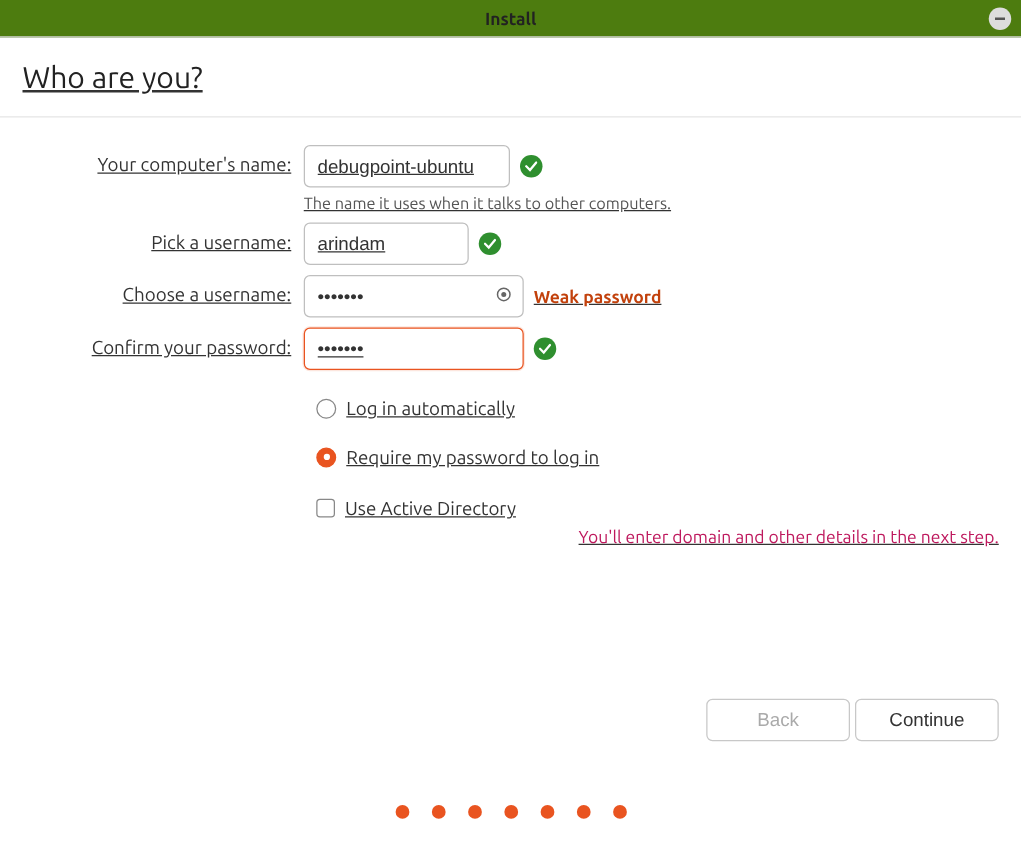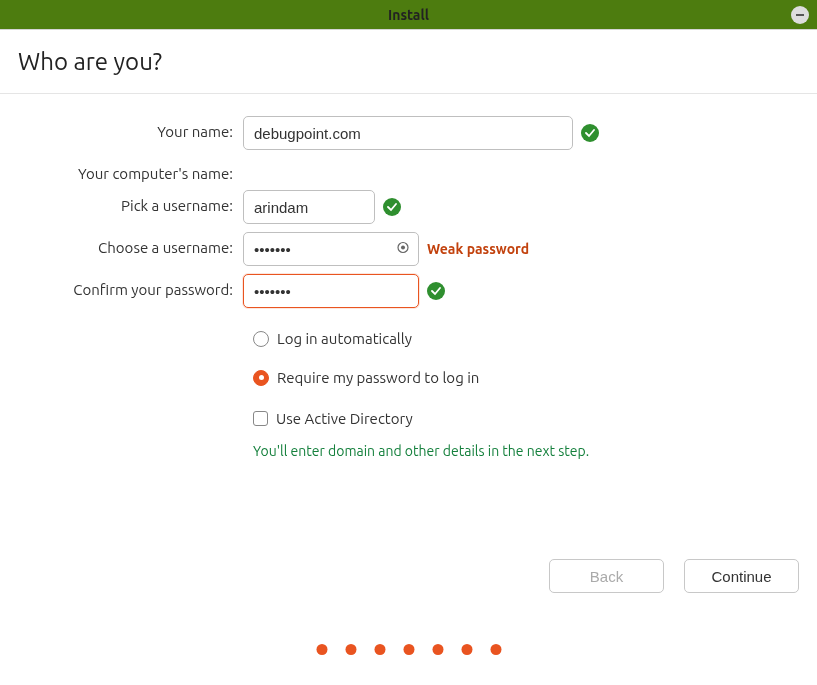--- a/index.html
+++ b/index.html
@@ -40,20 +40,21 @@
       cursor: pointer;
     }
     .minimize-btn::before {
       content: "";
       width: 8px;
       height: 1.5px;
       background: #555;
     }
     .content {
       padding: 18px 18px 0 18px;
+      text-decoration: underline;
     }
     h1 {
       font-size: 24px;
       font-weight: 400;
       color: #222;
       margin-bottom: 18px;
     }
     hr.sep {
       border: none;
       border-top: 1px solid #e5e5e5;
@@ -128,22 +129,23 @@
       flex-shrink: 0;
     }
     .check-badge svg { width: 10px; height: 10px; }
     .helper {
       font-size: 13px;
       color: #555;
       margin-top: 6px;
     }
     .helper-muted {
       font-size: 14px;
-      color: #15803d;
-      margin-top: 16px;
+      color: #be185d;
+      margin-top: 6px;
+      text-align: right;
     }
     .weak {
       color: #c2410c;
       font-weight: 600;
       font-size: 14px;
     }
     .radio-row, .check-row {
       display: flex;
       align-items: center;
       gap: 8px;
@@ -186,21 +188,21 @@
     }
     .ad-section {
       margin-left: 235px;
       margin-top: 24px;
     }
     .footer {
       position: absolute;
       bottom: 92px;
       right: 18px;
       display: flex;
-      gap: 20px;
+      gap: 4px;
     }
     button.nav {
       width: 115px;
       height: 34px;
       border: 1px solid #c8c8c8;
       border-radius: 5px;
       background: #fff;
       font-size: 15px;
       cursor: pointer;
     }
@@ -226,36 +228,34 @@
 
 <div class="titlebar">
   <span class="title">Install</span>
   <span class="minimize-btn"></span>
 </div>
 
 <div class="content">
   <h1>Who are you?</h1>
   <hr class="sep">
 
+
   <div class="form-row">
-    <div class="label">Your name:</div>
+    <div class="label">Your computer's name:</div>
     <div class="field-area">
       <div class="field-line">
-        <input type="text" class="w-lg" value="debugpoint.com" style="">
+        <input type="text" class="w-md" value="debugpoint-ubuntu" style="">
         <span class="check-badge">
           <svg viewBox="0 0 10 10">
               <path d="M1 5 L4 8 L9 2" stroke="#fff" stroke-width="1.8" fill="none" stroke-linecap="round"></path>
             </svg>
         </span>
       </div>
-    </div>
-  </div>
-
-  <div class="form-row">
-    <div class="label">Your computer's name:</div>
+      <div class="helper">The name it uses when it talks to other computers.</div>
+    </div>
   </div>
 
   <div class="form-row">
     <div class="label">Pick a username:</div>
     <div class="field-area">
       <div class="field-line">
         <input type="text" style="width: 132px;" value="arindam">
         <span class="check-badge">
           <svg viewBox="0 0 10 10">
               <path d="M1 5 L4 8 L9 2" stroke="#fff" stroke-width="1.8" fill="none" stroke-linecap="round"></path>

